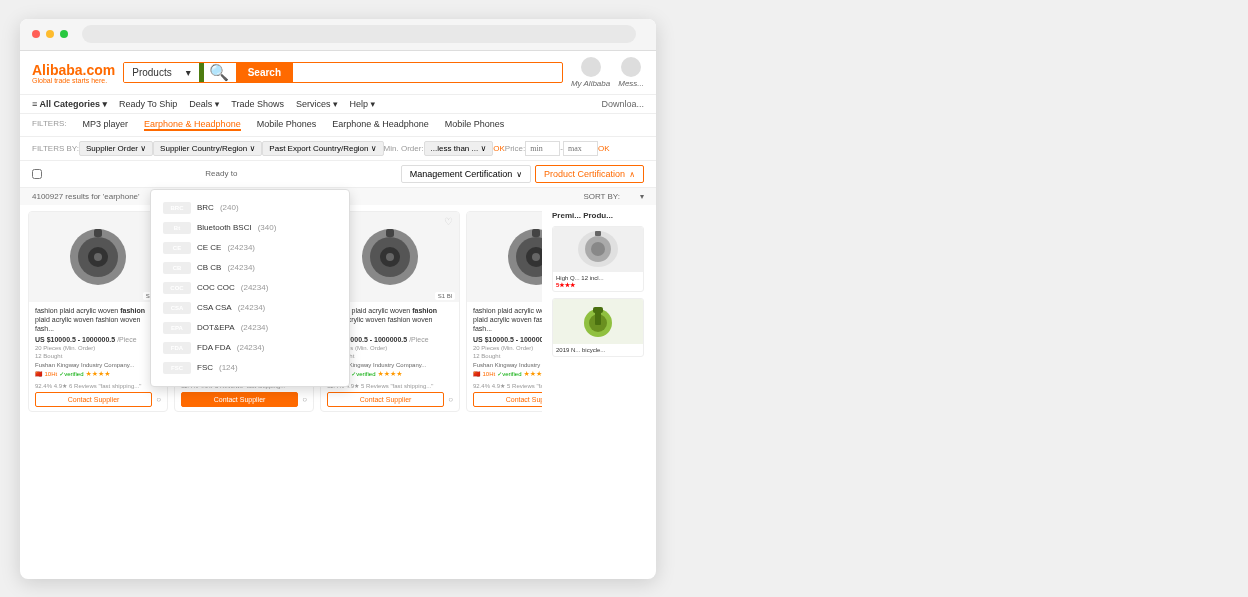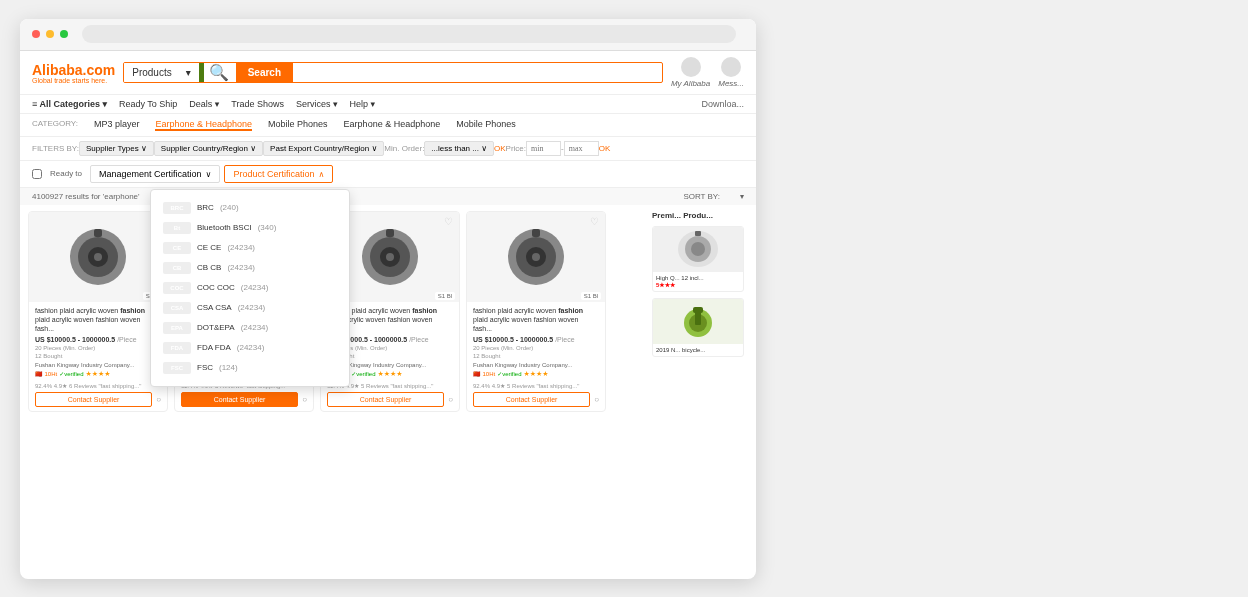--- a/index.html
+++ b/index.html
@@ -19,21 +19,21 @@
       height: 597px;
       background: #f0f0f0;
       display: flex;
       align-items: center;
       justify-content: space-between;
       padding: 20px 40px 20px 20px;
     }
 
     
     .browser-mockup {
-      width: 736px;
+      width: 636px;
       height: 560px;
       background: #fff;
       border-radius: 8px;
       box-shadow: 0 4px 20px rgba(0,0,0,0.15);
       overflow: hidden;
       flex-shrink: 0;
     }
 
     .browser-chrome {
       height: 32px;
@@ -220,20 +220,21 @@
 
     
     .cert-bar {
       background: #fff;
       padding: 4px 12px;
       display: flex;
       align-items: center;
       gap: 4px;
       border-bottom: 1px solid #eee;
       position: relative;
+      justify-content: space-between;
     }
     .cert-checkbox {
       width: 10px;
       height: 10px;
       border: 1px solid #ddd;
       margin-right: 4px;
     }
     .cert-ready { font-size: 8px; color: #666; }
 
     .cert-dropdown-container {
@@ -522,31 +523,31 @@
         <span class="nav-item bold">≡ All Categories ▾</span>
         <span class="nav-item">Ready To Ship</span>
         <span class="nav-item">Deals ▾</span>
         <span class="nav-item">Trade Shows</span>
         <span class="nav-item">Services ▾</span>
         <span class="nav-item">Help ▾</span>
         <span class="nav-right">Downloa...</span>
       </div>
 
       <div class="category-bar">
-        <span class="cat-label">CATEGORY:</span>
+        <span class="cat-label">FILTERS:</span>
         <span class="cat-item">MP3 player</span>
         <span class="cat-item active">Earphone &amp; Headphone</span>
         <span class="cat-item">Mobile Phones</span>
         <span class="cat-item">Earphone &amp; Headphone</span>
         <span class="cat-item">Mobile Phones</span>
       </div>
 
       <div class="filters-bar">
         <span class="filter-label">FILTERS BY:</span>
-        <button class="filter-btn">Supplier Types ∨</button>
+        <button class="filter-btn">Supplier Order ∨</button>
         <button class="filter-btn">Supplier Country/Region ∨</button>
         <button class="filter-btn">Past Export Country/Region ∨</button>
         <span style="font-size:8px;color:#999;">Min. Order:</span>
         <button class="filter-btn">...less than ... ∨</button>
         <span class="filter-ok">OK</span>
         <span style="font-size:8px;color:#999;">Price:</span>
         <input class="price-input" type="text" placeholder="min" style="">
         <span style="font-size:8px;color:#999;">-</span>
         <input class="price-input" type="text" placeholder="max" style="">
         <span class="filter-ok">OK</span>

